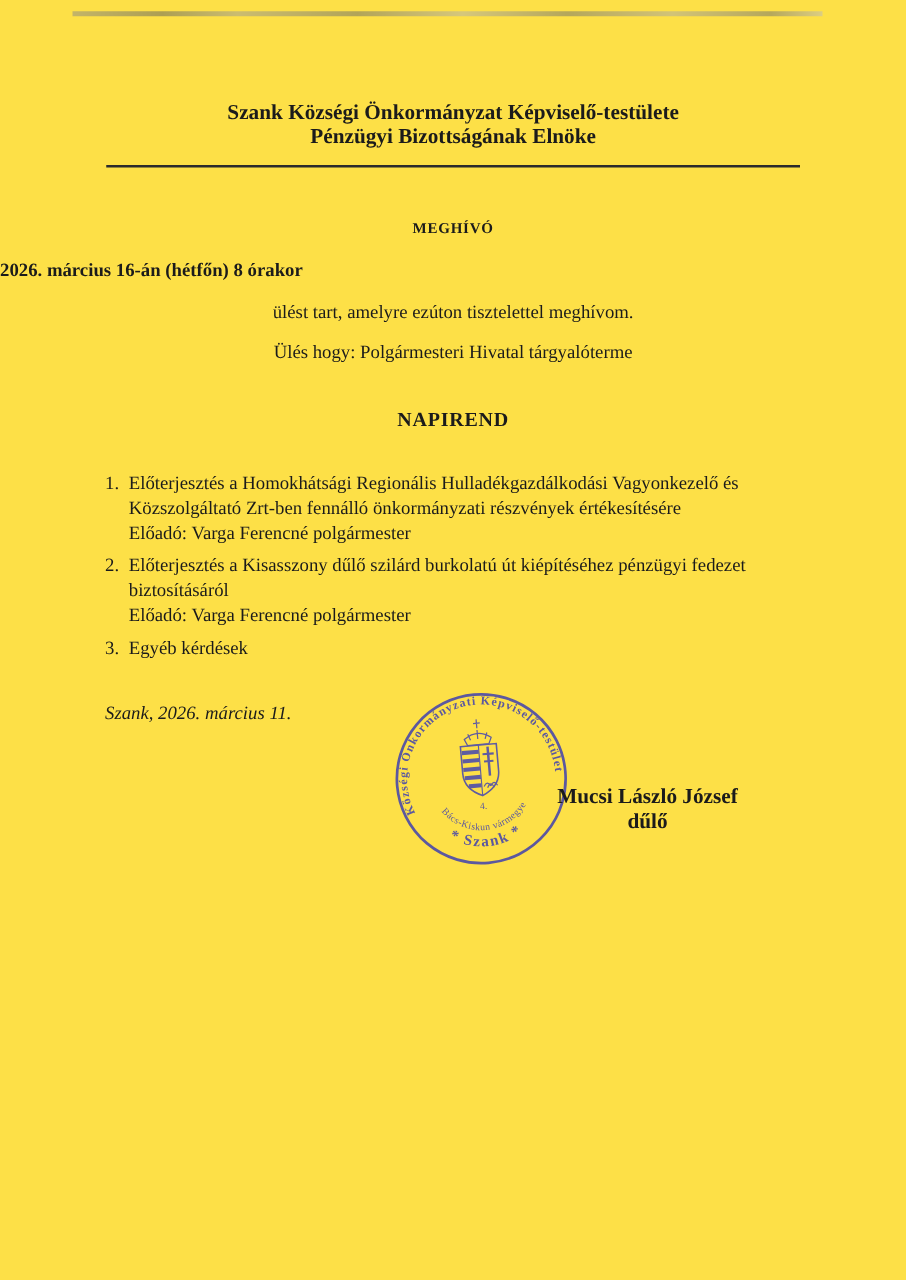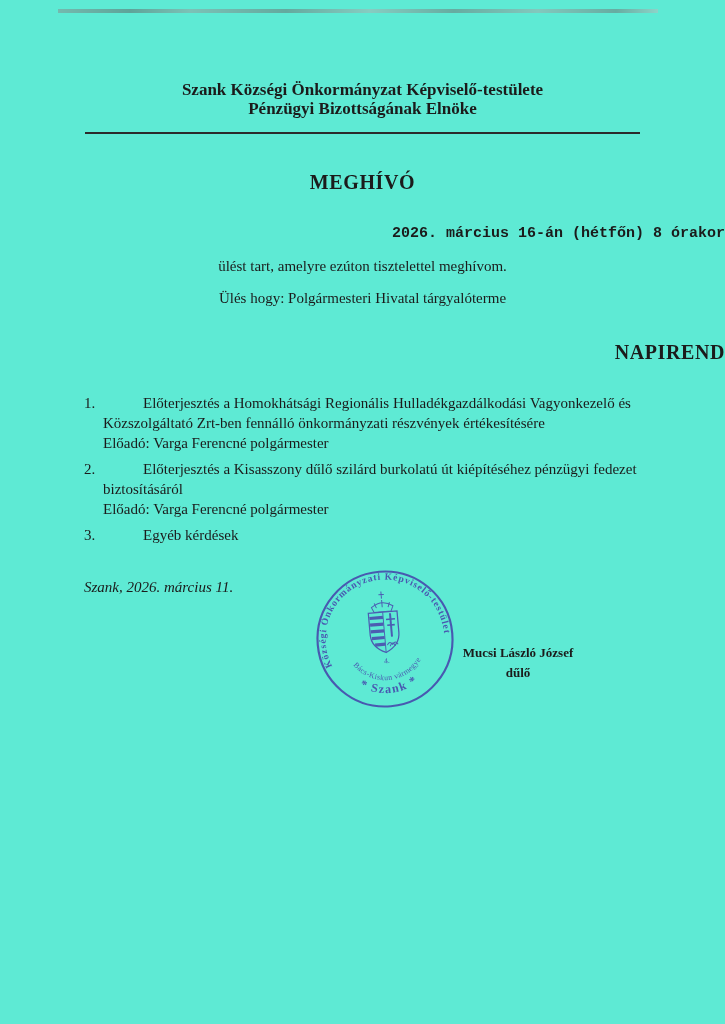--- a/index.html
+++ b/index.html
@@ -1,51 +1,51 @@
 <!DOCTYPE html>
 <html><head>
 <meta charset="utf-8">
 <style>
   * { margin:0; padding:0; box-sizing:border-box; }
   html,body { background:#e8e8e8; }
   .page {
     position:relative;
     width:725px; height:1024px;
     margin:0 auto;
-    background:#5eead4;
+    background:#fde047;
     font-family:"Liberation Serif","DejaVu Serif",serif;
     color:#1b1b1b;
     font-size:15px;
     overflow:hidden;
   }
   .scan-smudge {
     position:absolute; top:9px; left:58px; width:600px; height:4px;
     background:linear-gradient(90deg,#8a8a8a 0%,#5f5f5f 12%,#9a9a9a 22%,#6a6a6a 38%,#b0b0b0 52%,#6f6f6f 66%,#a8a8a8 80%,#707070 93%,#bdbdbd 100%);
     opacity:.5; filter:blur(.5px);
   }
   .doc-header { margin-top:80px; text-align:center; font-weight:bold; font-size:17px; line-height:19px; }
   .rule { margin:14px 85px 0 85px; border-top:2px solid #2b2b2b; height:0; }
-  .doc-title { margin-top:39px; text-align:center; font-weight:bold; font-size:20px; letter-spacing:.6px; line-height:19px; }
+  .doc-title { margin-top:39px; text-align:center; font-weight:bold; font-size:12px; letter-spacing:.6px; line-height:19px; }
   .intro { margin-top:32px; text-align:center; line-height:19px; }
-  .datetime { margin-top:32px; text-align:right; font-weight:bold; line-height:19px;font-family:Liberation Mono, monospace; }
+  .datetime { margin-top:16px; text-align:left; font-weight:bold; line-height:19px; }
   .invite-line { margin-top:14px; text-align:center; line-height:19px; }
   .location-line { margin-top:13px; text-align:center; line-height:19px; }
-  .agenda-title { margin-top:35px; text-align:right; font-weight:bold; font-size:20px; letter-spacing:.6px; line-height:19px; }
+  .agenda-title { margin-top:35px; text-align:center; font-weight:bold; font-size:16px; letter-spacing:.6px; line-height:19px; }
   .agenda { margin:31px 30px 0 84px; }
   .agenda-item { display:flex; line-height:20px; }
   .agenda-item + .agenda-item { margin-top:6px; }
   .agenda-num { width:19px; flex:0 0 19px; }
   .agenda-body { flex:1; }
-  .agenda-text { white-space:pre-line;margin-left:40px; }
+  .agenda-text { white-space:pre-line; }
   .presenter { }
   .presenter:empty { display:none; }
   .closing { margin:15px 30px 0 83px; line-height:20px; }
   .sig-area { position:relative; margin-top:0; height:400px; }
   .date-place { position:absolute; left:84px; top:33px; line-height:19px;font-style:italic; }
-  .name-block { position:absolute; left:438px; top:98px; width:160px; text-align:center; font-weight:bold; font-size:13px; line-height:20px; }
+  .name-block { position:absolute; left:438px; top:98px; width:160px; text-align:center; font-weight:bold; font-size:17px; line-height:20px; }
   .stamp {
     position:absolute; left:313px; top:22px; width:144px; height:144px;
     transform:rotate(-5deg); opacity:.88;
   }
 </style>
 </head>
 <body>
 
 <div class="page">
   <div class="scan-smudge"></div>

